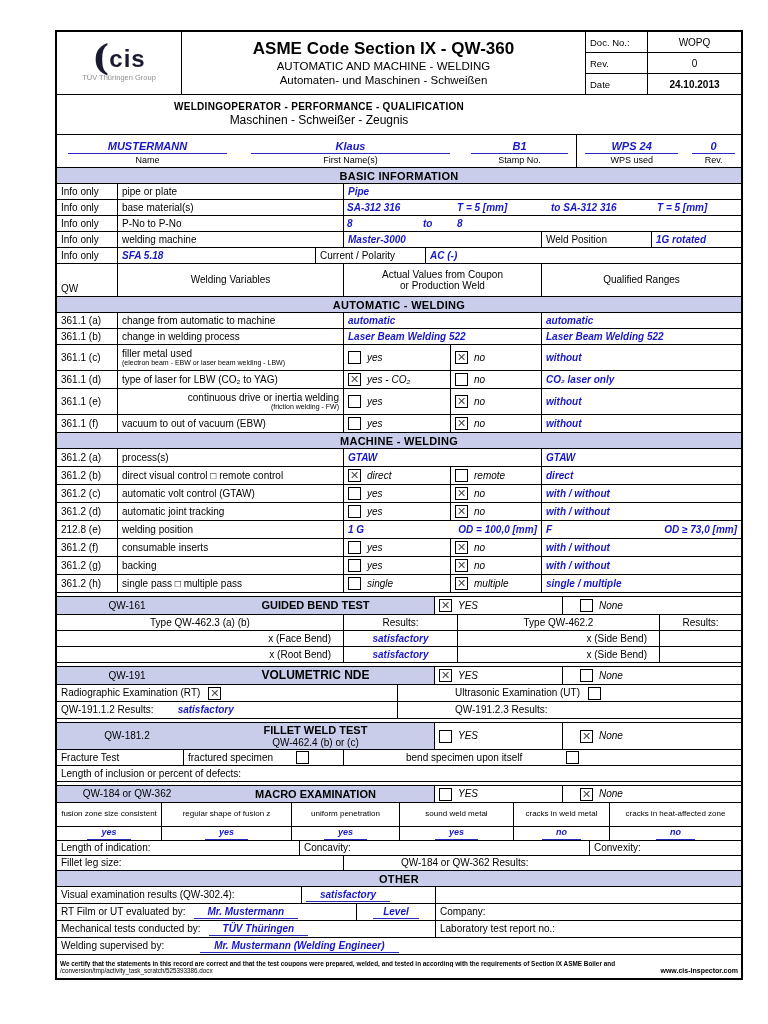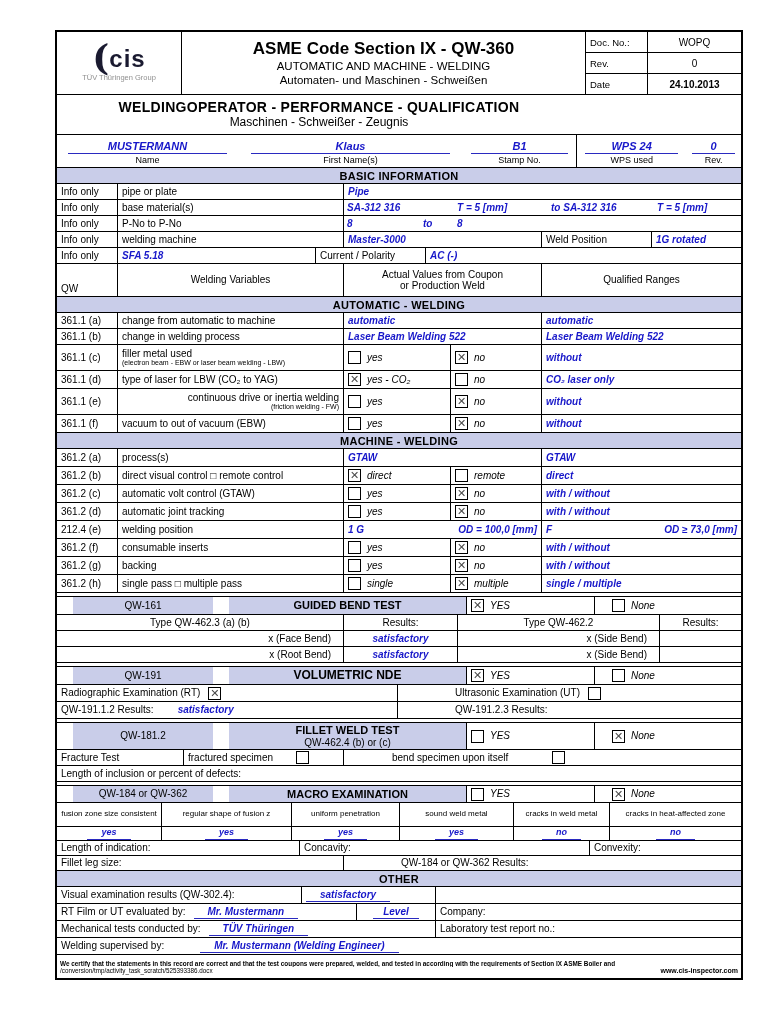--- a/index.html
+++ b/index.html
@@ -9,40 +9,40 @@
 .r{display:flex;align-items:stretch;border-top:1px solid #000;}
 .form > .r:first-child{border-top:none;}
 .c{display:flex;align-items:center;border-left:1px solid #000;padding:0 4px;font-size:10px;line-height:1.15;min-width:0;overflow:hidden;}
 .c:first-child{border-left:none;}
 .nb{border-left:none !important;}
 .col{flex-direction:column;justify-content:center;}
 .ctr{justify-content:center;text-align:center;}
 .rt{justify-content:flex-end;text-align:right;}
 .bold{font-weight:bold;}
 .bar{height:16px;border-top:1px solid #000;background:#c9cde9;display:flex;align-items:center;justify-content:center;font-weight:bold;font-size:11px;letter-spacing:.3px;}
-.lav{background:#c9cde9;margin-left:16px;}
+.lav{background:#c9cde9;}
 .blue{color:#1717c9;font-weight:bold;font-style:italic;}
 .ulv{border-bottom:1px solid #2a2ac0;padding:0 14px;line-height:1.3;}
 .cb{width:13px;height:13px;flex:none;border:1px solid #000;background:#fff;display:flex;align-items:center;justify-content:center;font-size:11px;color:#4a4a4a;}
 .cb.checked::before{content:"✕";}
 .cblab{font-style:italic;margin-left:6px;}
 .sub{font-size:7px;}
 .spacer{height:4px;}
 .logo-line{display:flex;align-items:flex-end;color:#1a1a30;}
 .logo-paren{font-size:36px;line-height:.75;font-weight:bold;font-family:"DejaVu Serif",serif;}
 .logo-text{font-size:24px;font-weight:bold;letter-spacing:1px;line-height:1;}
 .logo-sub{font-size:7.5px;color:#909090;margin-top:3px;}
 .doc-title{font-size:17px;font-weight:bold;}
 .doc-sub{font-size:11.5px;margin-top:1px;}
 .docinfo{width:156px;border-left:1px solid #000;display:flex;flex-direction:column;}
 .di-row{flex:1;display:flex;border-top:1px solid #000;align-items:stretch;}
 .di-row:first-child{border-top:none;}
 .di-label{width:62px;border-right:1px solid #000;display:flex;align-items:center;padding:0 4px;font-size:9.5px;text-align:right;}
 .di-val{flex:1;display:flex;align-items:center;justify-content:center;font-size:10px;}
-.head2{font-size:14px;font-weight:bold;letter-spacing:.3px;}
+.head2{font-size:10px;font-weight:bold;letter-spacing:.3px;}
 .head2sub{font-size:12px;margin-top:1px;}
 .stamp-text{font-family:"Liberation Serif",serif;font-style:italic;font-weight:bold;font-size:16px;color:#3a50c2;letter-spacing:1px;}
 .idcell{display:flex;flex-direction:column;justify-content:flex-end;align-items:center;padding:0 4px 2px;}
 .nval{width:92%;text-align:center;border-bottom:1px solid #2a2ac0;font-size:11px;}
 .nlab{font-size:9px;margin-top:1px;}
 .mhdr{font-size:8px;line-height:1.1;}
 .cert{font-size:6.4px;font-weight:bold;white-space:nowrap;overflow:hidden;}
 .foot2{display:flex;justify-content:space-between;align-items:center;}
 .fpath{font-size:6.3px;}
 .fsite{font-size:7px;font-weight:bold;}
@@ -290,21 +290,21 @@
       <span class="cblab">yes</span>
     </div>
     <div class="c" style="width:91px">
       <span class="cb checked"></span>
       <span class="cblab">no</span>
     </div>
     <div class="c blue" style="flex:1">with / without</div>
   </div>
 
   <div class="r" style="height:18px">
-    <div class="c" style="width:60px">212.4 (e)</div>
+    <div class="c" style="width:60px">212.8 (e)</div>
     <div class="c" style="width:226px">welding position</div>
     <div class="c blue" style="width:198px;justify-content:space-between">
       <span>1 G</span>
       <span>OD = 100,0 [mm]</span>
     </div>
     <div class="c blue" style="flex:1;justify-content:space-between">
       <span>F</span>
       <span>OD ≥ 73,0 [mm]</span>
     </div>
   </div>
@@ -441,21 +441,21 @@
       <span class="cblab">None</span>
     </div>
   </div>
 
   <div class="r" style="height:16px">
     <div class="c" style="width:126px">Fracture Test</div>
     <div class="c" style="width:160px">
       <span>fractured specimen</span>
       <span class="cb" style="margin-left:auto;margin-right:30px"></span>
     </div>
-    <div class="c" style="flex:1;padding-left:48px">
+    <div class="c" style="flex:1;padding-left:62px">
       <span>bend specimen upon itself</span>
       <span class="cb" style="margin-left:44px"></span>
     </div>
   </div>
 
   <div class="r" style="height:16px">
     <div class="c" style="width:340px">Length of inclusion or percent of defects:</div>
   </div>
 
   <div class="r spacer"></div>

